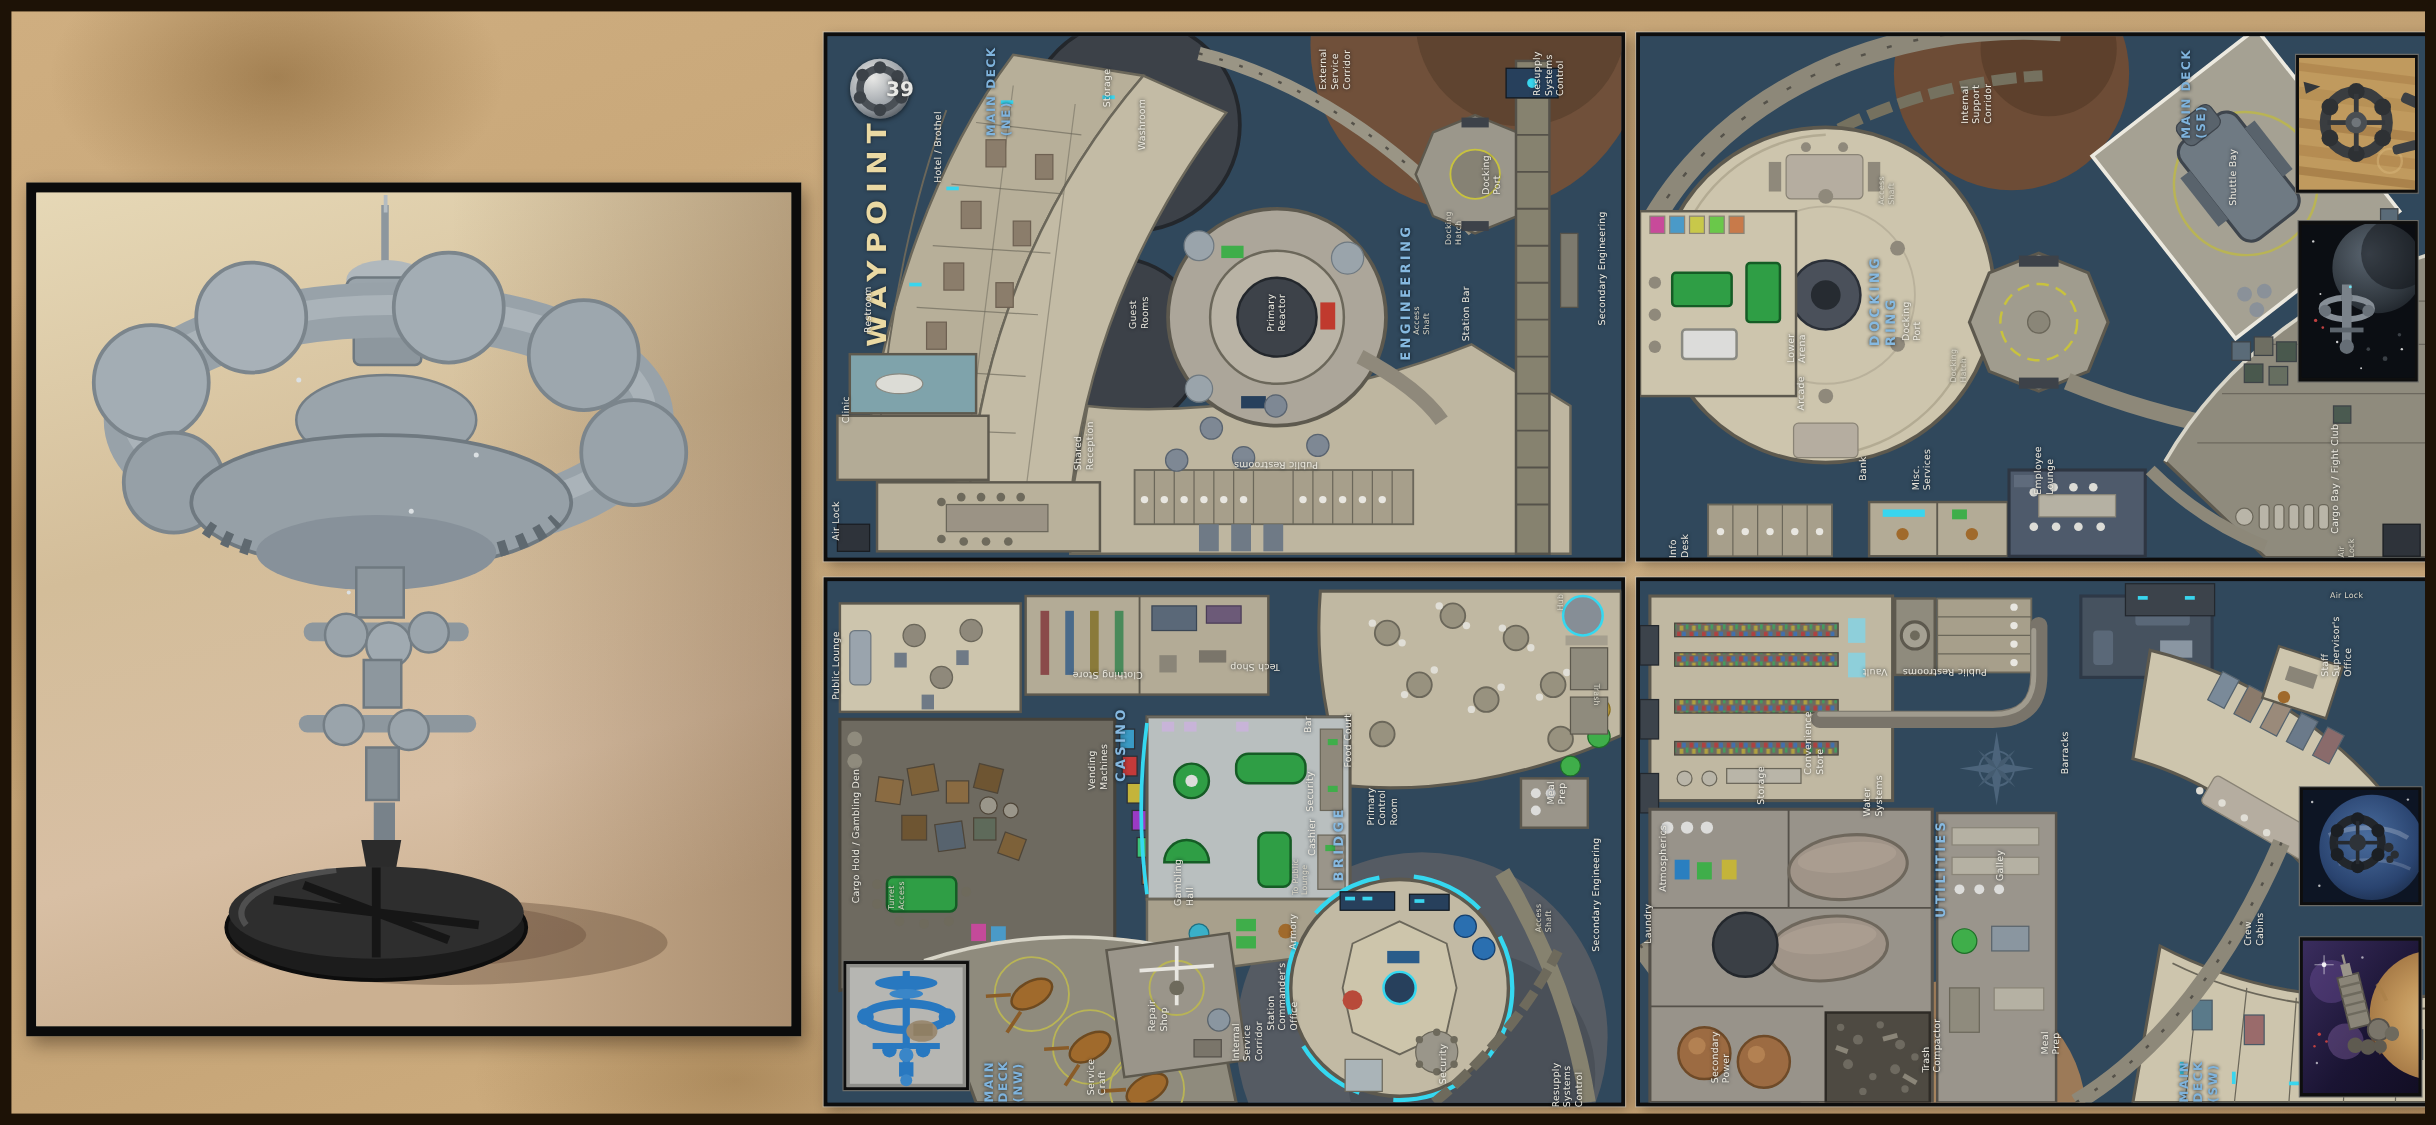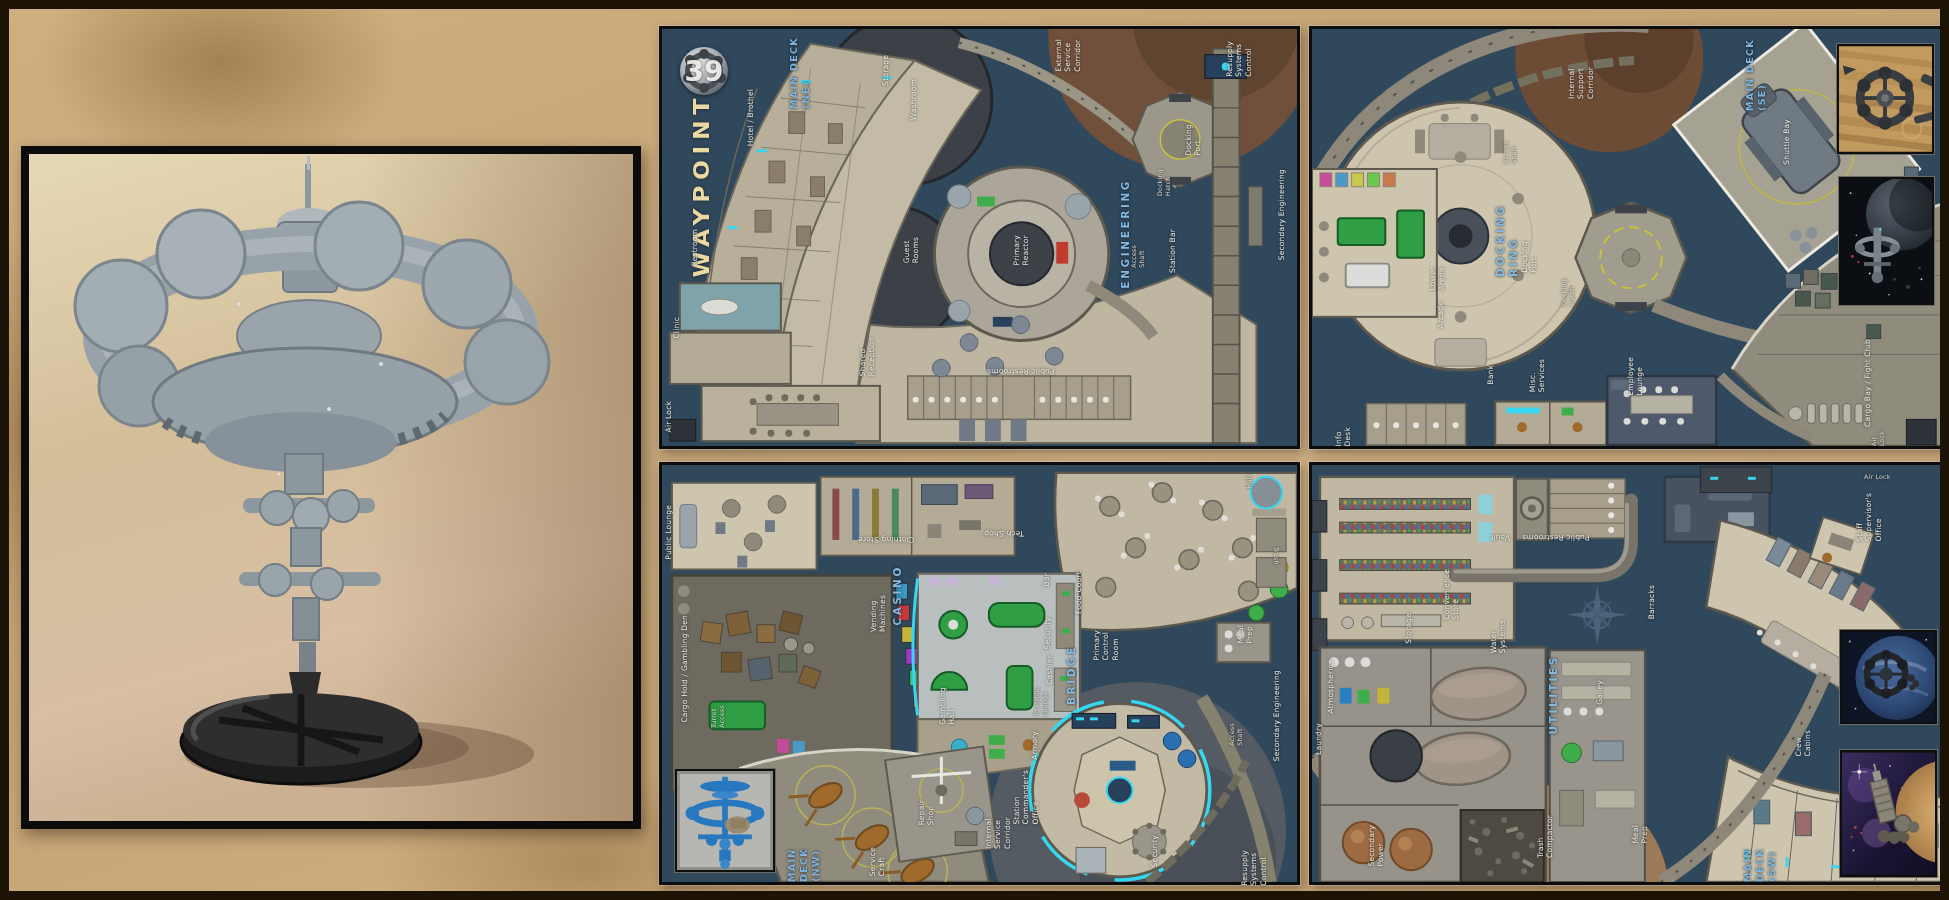--- a/index.html
+++ b/index.html
@@ -43,22 +43,22 @@
   .lbl.room{font-size:7.5px;}
   .lbl.tiny{font-size:6.3px;color:#d9d5c6;}
   .lbl.deck{font-size:9.5px;color:#7fb3dc;letter-spacing:1.3px;font-weight:bold;}
   .lbl.zone{font-size:10.5px;color:#86b9e0;letter-spacing:2.6px;font-weight:bold;}
   
   .logo{position:absolute;left:12px;top:18px;width:70px;}
   .badge{position:relative;width:48px;height:48px;border-radius:50%;margin-left:6px;
     background:radial-gradient(circle at 38% 32%, #e8e8e6, #9aa0a6 55%, #3c4248 90%);
     box-shadow:0 1px 4px rgba(0,0,0,.6);}
   .badge svg{position:absolute;left:0;top:0;}
-  .badge .num{position:absolute;left:0;top:0;width:100%;height:100%;display:flex;align-items:center;justify-content:center;
-    font-size:28px;font-weight:bold;color:rgba(250,250,245,.9);text-shadow:0 0 3px rgba(30,30,30,.8);}
+  .badge .num{position:absolute;left:16px;top:0;width:100%;height:100%;display:flex;align-items:center;justify-content:center;
+    font-size:16px;font-weight:bold;color:rgba(250,250,245,.9);text-shadow:0 0 3px rgba(30,30,30,.8);}
   .brand{writing-mode:vertical-rl;transform:rotate(180deg) scaleY(1.12);
     font-size:21px;font-weight:600;color:#ead9a3;letter-spacing:5px;margin:8px 0 0 16px;
     text-shadow:0 0 3px rgba(0,0,0,.6);}
   
   .inset{position:absolute;border:2px solid #0e0e0e;box-shadow:0 0 0 1px #6a6a66;overflow:hidden;background:#111;}
   .inset svg{display:block;width:100%;height:100%;}
   .inset-b1{left:525px;top:15px;width:97px;height:110px;}
   .inset-b2{left:527px;top:148px;width:95px;height:128px;}
   .inset-c1{left:13px;top:304px;width:100px;height:103px;}
   .inset-d1{left:528px;top:165px;width:97px;height:94px;}

